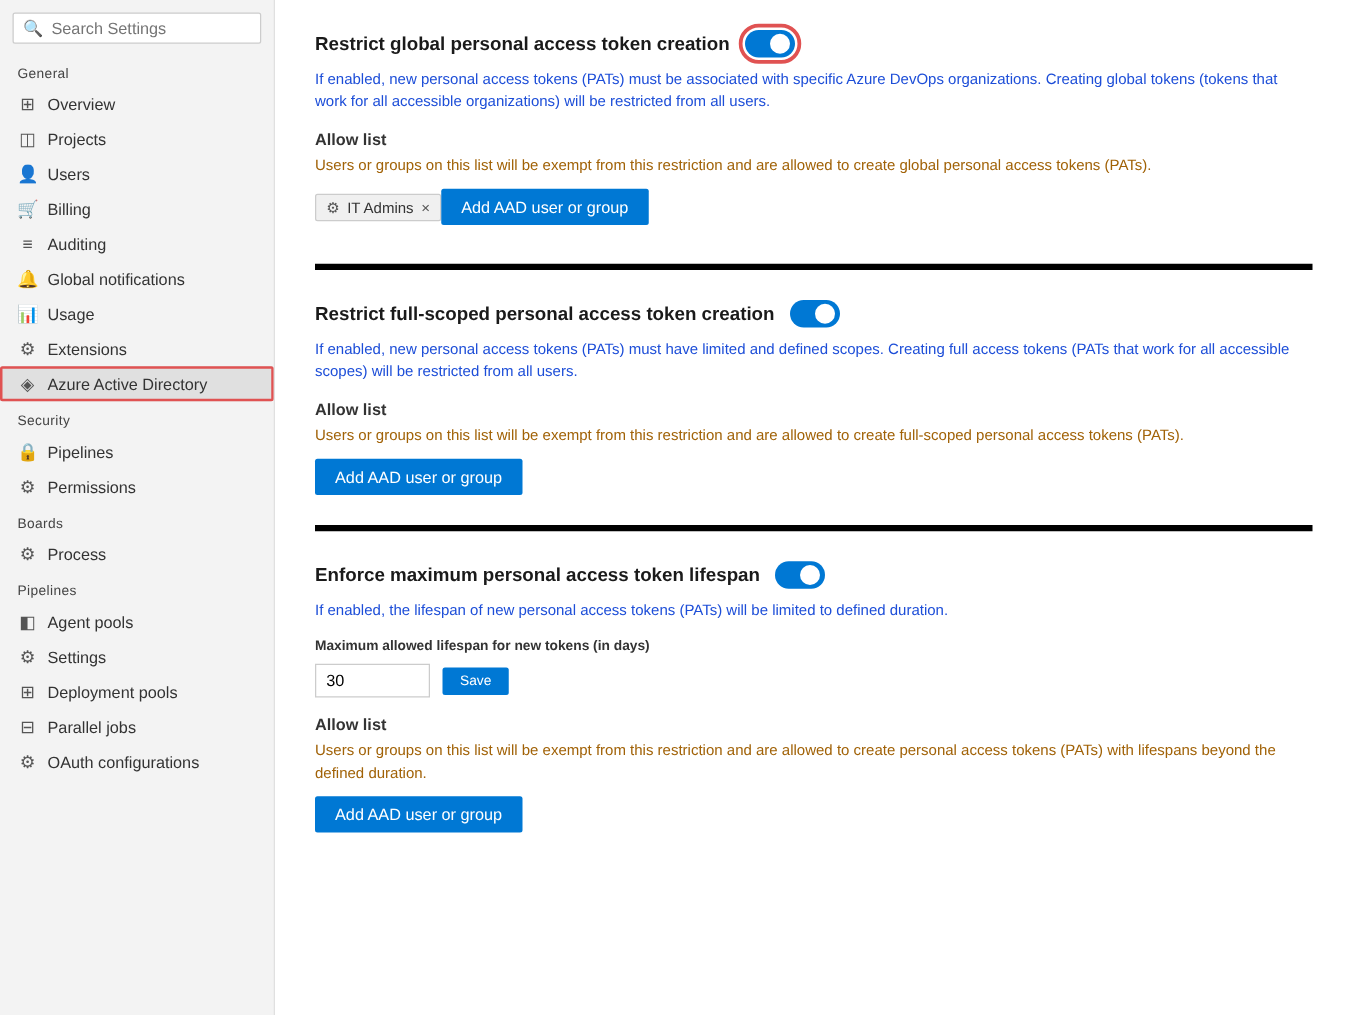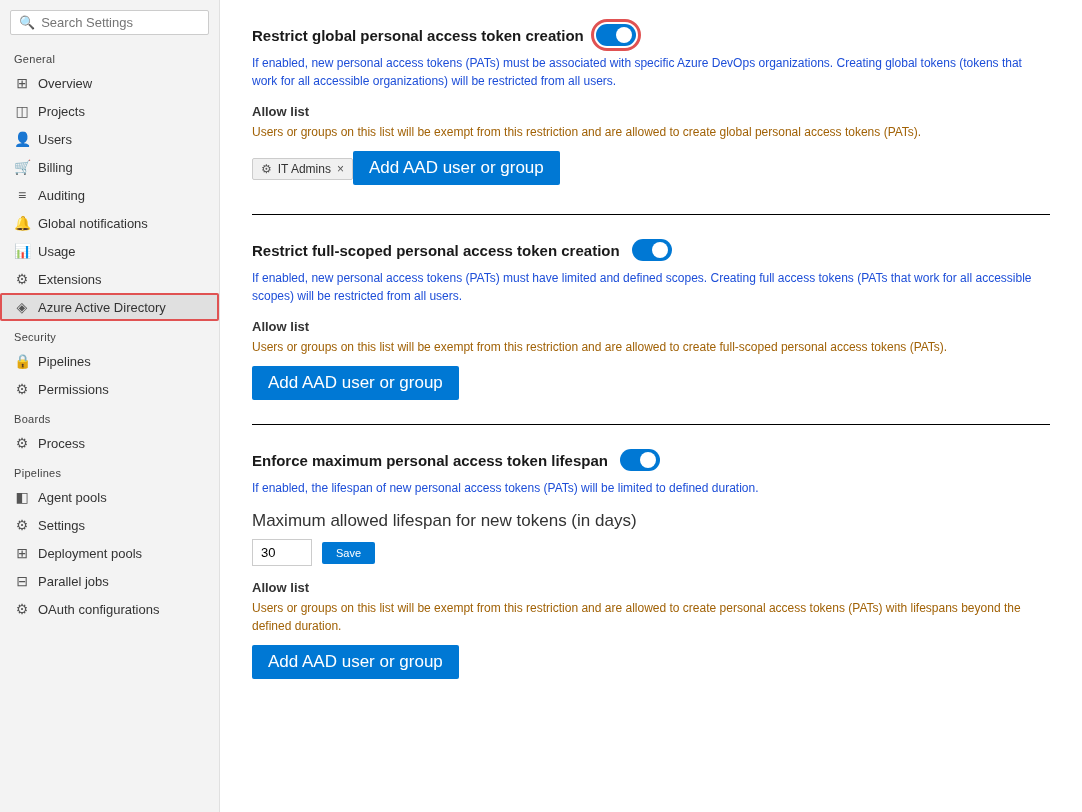--- a/index.html
+++ b/index.html
@@ -63,21 +63,21 @@
     .main {
       flex: 1;
       overflow-y: auto;
       padding: 0 32px 32px 32px;
       background: #fff;
     }
 
     
     .setting-section {
       padding: 24px 0;
-      border-bottom: 1px solid #000000;
+      border-bottom: 5px solid #000000;
     }
     .setting-section:last-child { border-bottom: none; }
 
     .setting-header {
       display: flex;
       align-items: center;
       gap: 12px;
       margin-bottom: 8px;
     }
     .setting-title {
@@ -151,21 +151,21 @@
     }
     .tag-chip .tag-icon { font-size: 12px; color: #555; }
     .tag-chip .tag-close { cursor: pointer; color: #555; font-size: 12px; }
 
     
     .btn-primary {
       background: #0078d4;
       color: #fff;
       border: none;
       padding: 7px 16px;
-      font-size: 17px;
+      font-size: 13px;
       cursor: pointer;
       border-radius: 2px;
       font-family: inherit;
     }
     .btn-save {
       background: #0078d4;
       color: #fff;
       border: none;
       padding: 5px 14px;
       font-size: 11px;
@@ -175,31 +175,31 @@
     }
 
     
     .token-input-row {
       display: flex;
       align-items: center;
       gap: 10px;
       margin-bottom: 14px;
     }
     .token-input {
-      width: 60px;
+      width: 92px;
       padding: 5px 8px;
       border: 1px solid #ccc;
       font-size: 13px;
       font-family: inherit;
       outline: none;
     }
 
     .max-lifespan-label {
-      font-weight: 400;
-      font-size: 17px;
+      font-weight: 700;
+      font-size: 11px;
       margin-bottom: 8px;
       color: #333;
     }
   </style>
 </head>
 <body>
 
 <nav class="sidebar">
   <div class="sidebar-search">
     <span>🔍</span>

